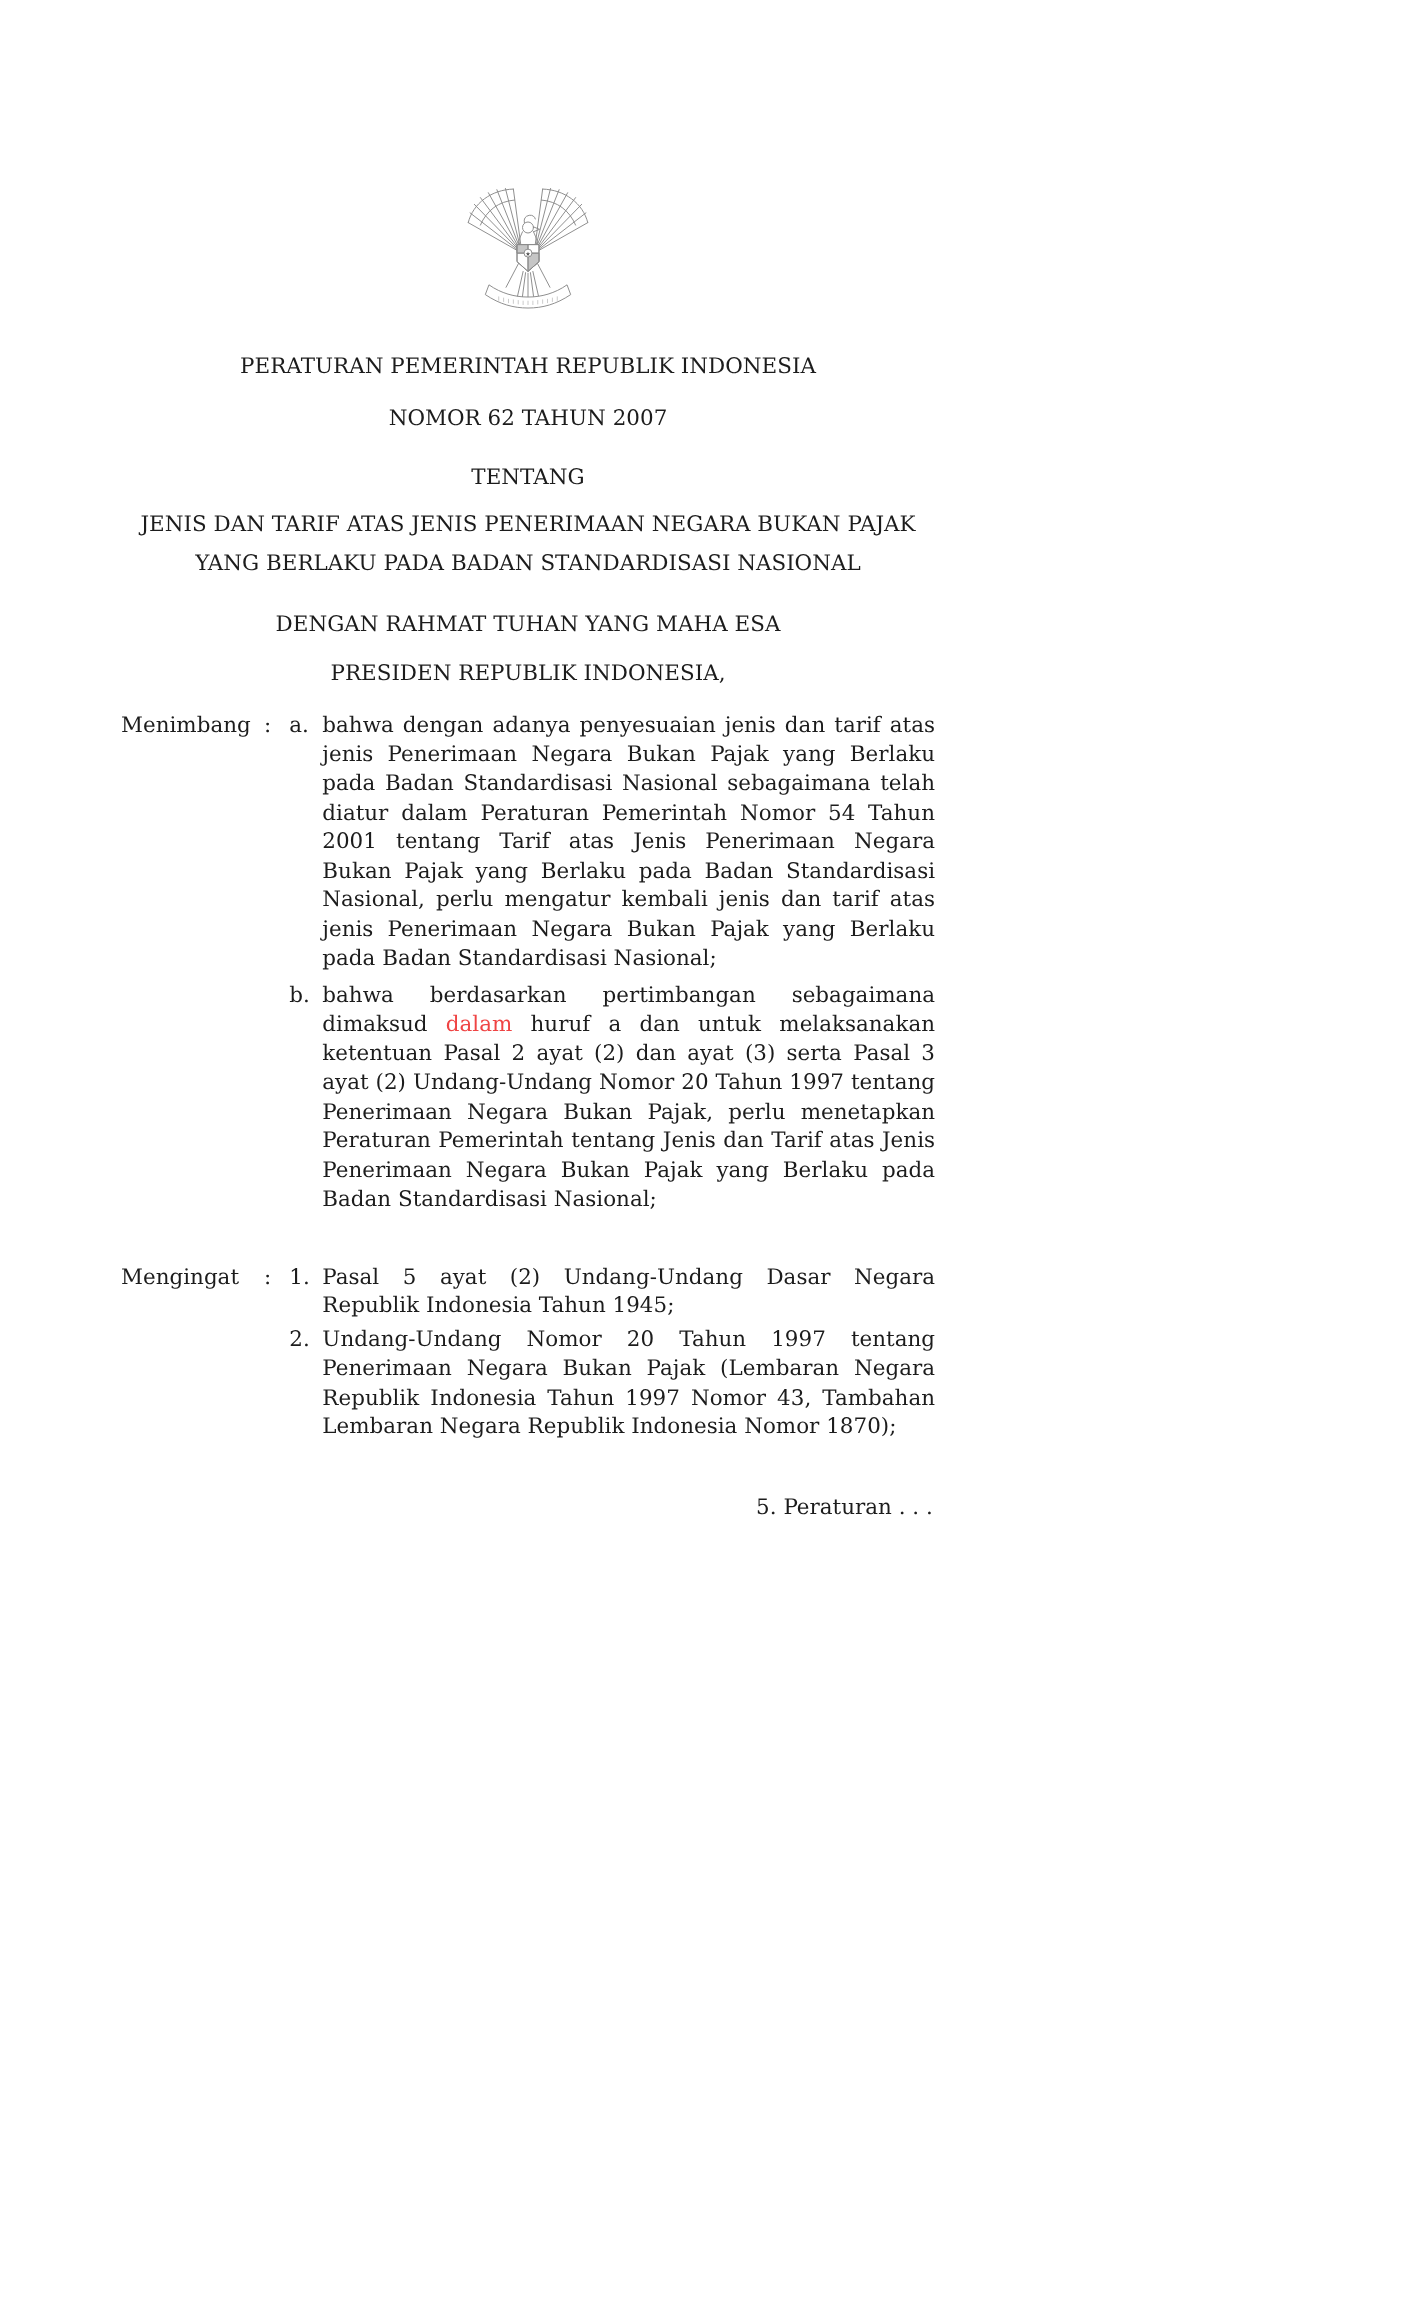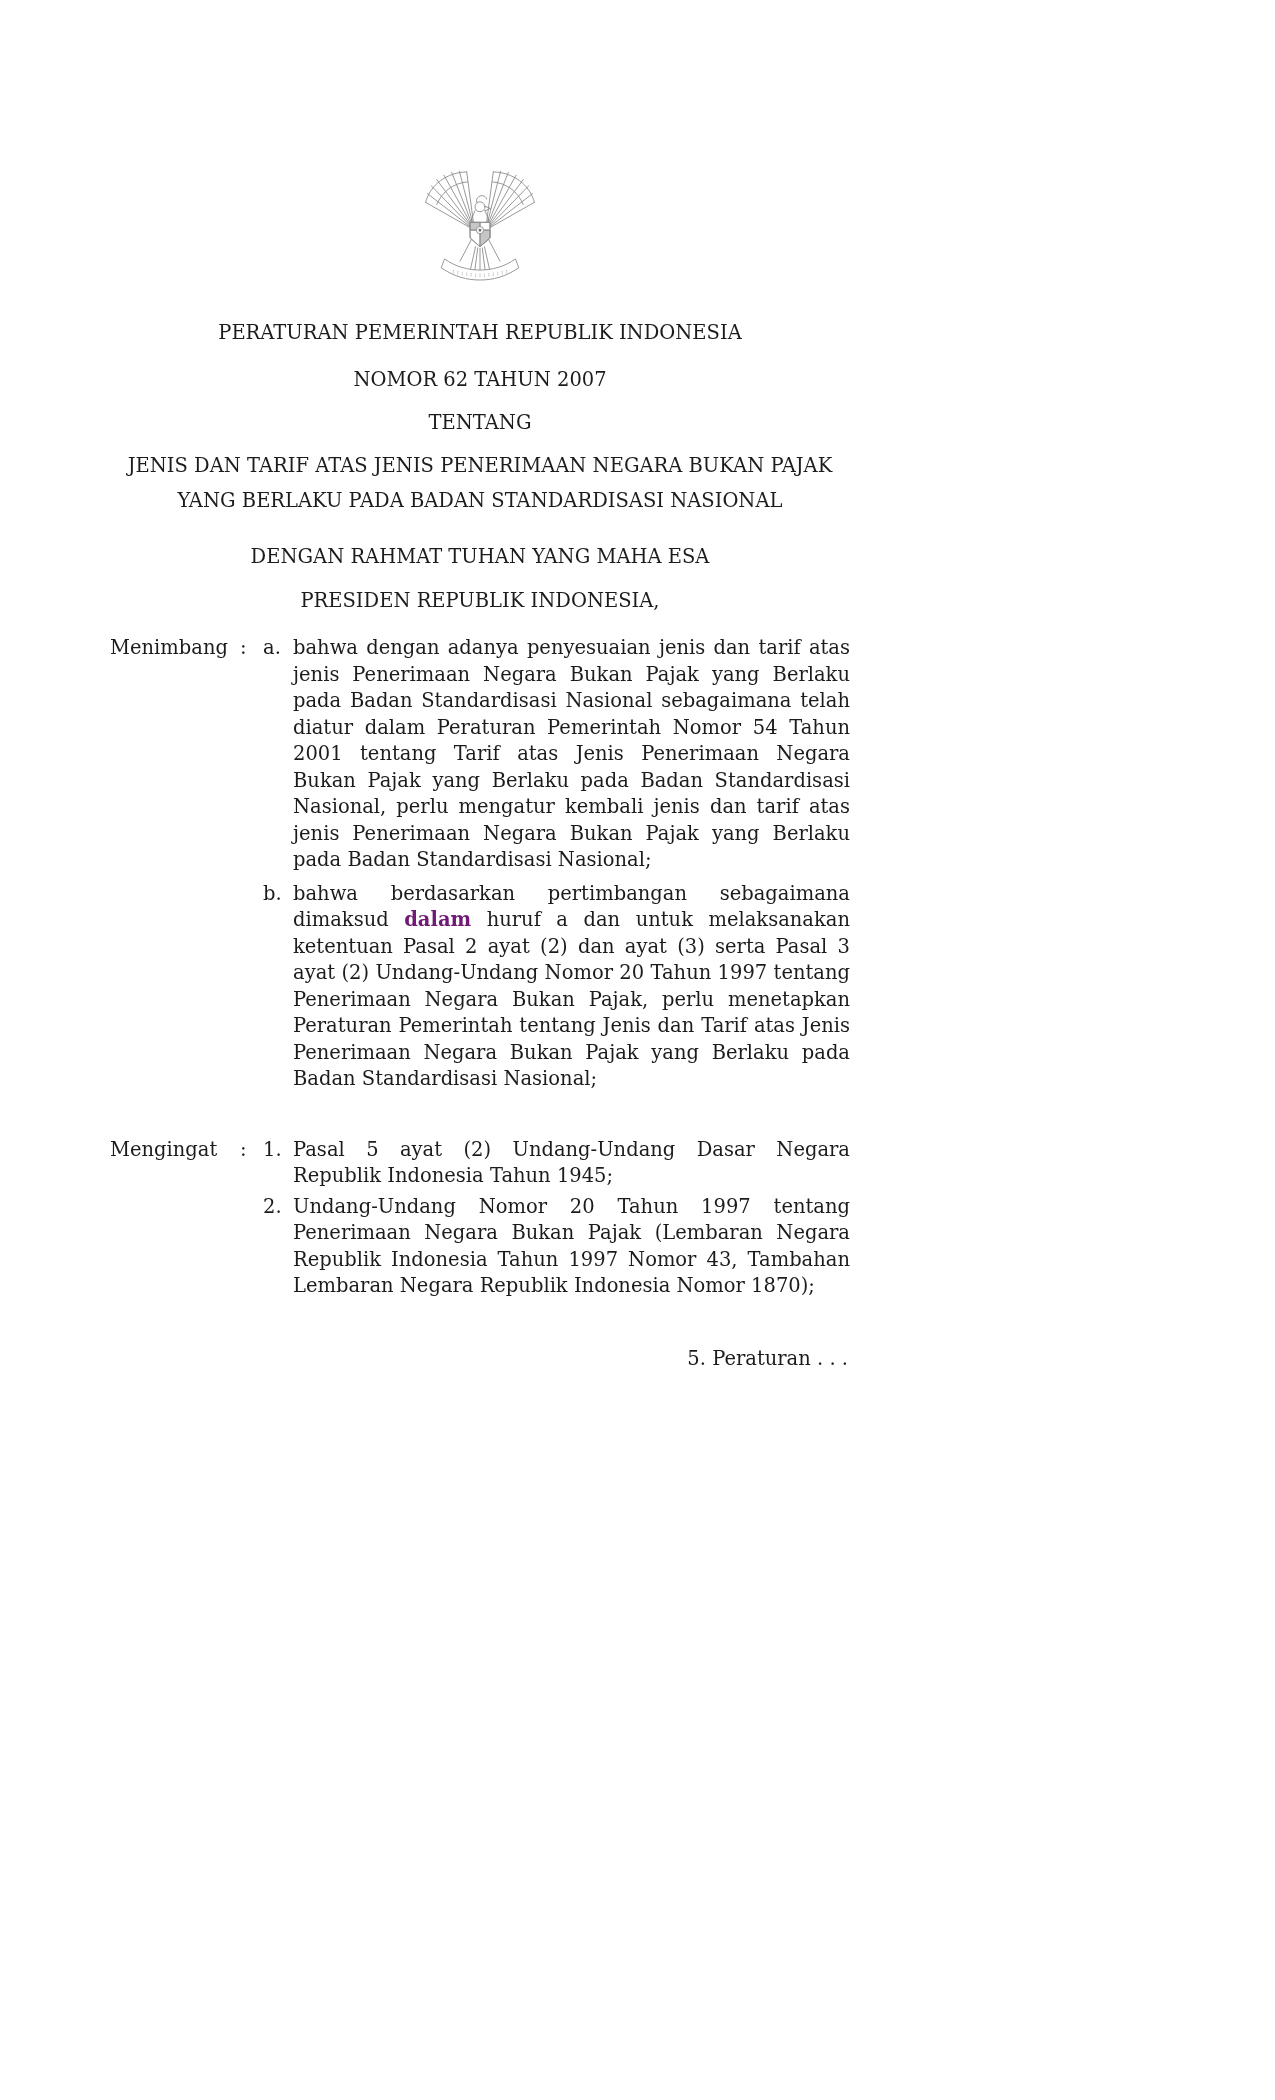--- a/index.html
+++ b/index.html
@@ -22,38 +22,38 @@
   }
   .emblem-wrap {
     padding-top: 168px;
     display: flex;
     justify-content: center;
   }
   .title-block { text-align: center; }
   .title-line { white-space: nowrap; }
   .mt-title     { margin-top: 22px; }
   .mt-number    { margin-top: 21px; }
-  .mt-tentang   { margin-top: 16px; }
+  .mt-tentang   { margin-top: 27px; }
   .mt-subject   { margin-top: 17px; }
   .mt-subject2  { margin-top: 8px; }
   .mt-invocation{ margin-top: 30px; }
   .mt-authority { margin-top: 17px; }
 
   .clause { display: flex; align-items: flex-start; }
   .clause-menimbang { margin-top: 21px; }
   .clause-mengingat { margin-top: 44px; }
   .clause-label { width: 130px; flex: 0 0 130px; }
   .clause-colon { width: 23px; flex: 0 0 23px; }
   .clause-items { flex: 1 1 auto; }
   .item { display: flex; align-items: flex-start; }
   .item-gap-b { margin-top: 7px; }
   .item-gap-2 { margin-top: 4px; }
   .item-marker { width: 30px; flex: 0 0 30px; }
   .item-text { flex: 1 1 auto; text-align: justify; }
-  .hl { color: #701a75; font-weight: bold; }
+  .hl { color: #ef4444; }
 
   .catchword {
     margin-top: 46px;
     text-align: right;
     padding-right: 2px;
   }
 </style>
 </head>
 <body>
 

